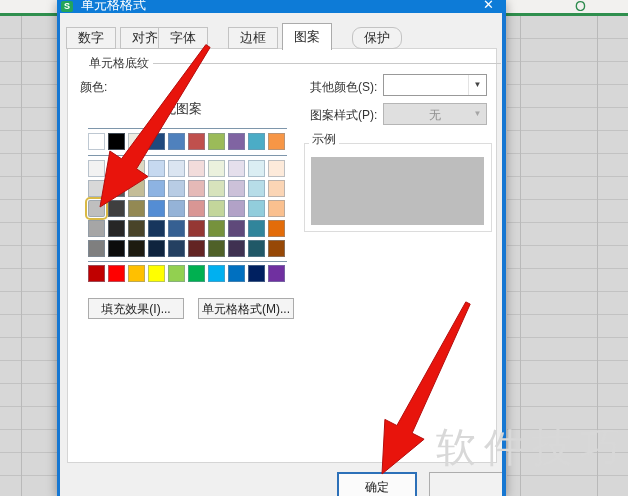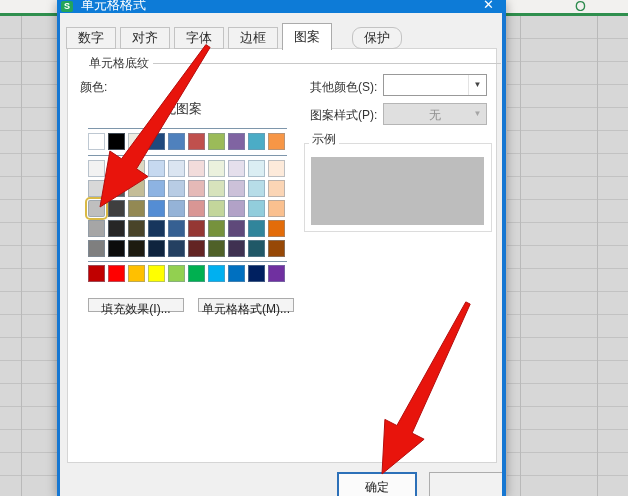--- a/index.html
+++ b/index.html
@@ -43,21 +43,21 @@
 
   .lbl{position:absolute;font-size:12px;color:#333;white-space:nowrap;z-index:2;}
 
   
   .palette{position:absolute;left:31px;top:128px;width:200px;height:158px;z-index:2;}
   .palline{position:absolute;left:0;width:199px;height:1px;background:#7E96AB;}
   .swrow{position:absolute;left:0;display:flex;}
   .sw{width:17px;height:17px;margin-right:3px;box-sizing:border-box;border:1px solid rgba(125,145,165,.5);}
   .sw.sel{outline:2px solid #D9B945;outline-offset:1px;border-radius:2px;}
 
-  .small-btn{position:absolute;height:14px;background:#F4F4F4;border:1px solid #ABABAB;box-sizing:border-box;
+  .small-btn{position:absolute;height:21px;background:#F4F4F4;border:1px solid #ABABAB;box-sizing:border-box;
              font-size:12px;color:#222;text-align:center;line-height:21px;z-index:2;}
 
   
   .combo{position:absolute;left:326px;width:104px;height:22px;box-sizing:border-box;background:#fff;
          border:1px solid #999;font-size:12px;z-index:2;}
   .combo .val{position:absolute;left:6px;top:3px;right:20px;}
   .combo .arrow{position:absolute;right:0;top:0;width:17px;height:100%;text-align:center;
                 font-size:8px;line-height:20px;color:#444;border-left:1px solid #E3E3E3;}
   .combo.disabled{background:#DFDFDF;border-color:#B5B5B5;}
   .combo.disabled .val{color:#8F8F8F;left:0;right:0;text-align:center;}
@@ -100,21 +100,21 @@
     <div class="dlg-edge edge-r"></div>
 
     <div class="titlebar">
       <div class="app-icon">S</div>
       <div class="title-text">单元格格式</div>
       <div class="close-x">✕</div>
     </div>
 
     <div class="tab" style="left:9px;">数字</div>
     <div class="tab" style="left:63px;">对齐</div>
-    <div class="tab" style="left:117px;">字体</div>
+    <div class="tab" style="left:101px;">字体</div>
     <div class="tab" style="left:171px;">边框</div>
     <div class="tab sel" style="left:225px;">图案</div>
     <div class="tab" style="left:295px;border-radius:9px;">保护</div>
 
     <div class="panel"></div>
 
     <div class="grp-row">
       <span class="grp-label">单元格底纹</span>
       <span class="grp-line"></span>
     </div>
@@ -228,18 +228,19 @@
     </div>
 
     <div class="sample-box"></div>
     <div class="sample-lbl">示例</div>
     <div class="sample-preview" style="background: rgb(189, 189, 189);"></div>
 
     <div class="ok-btn">确定</div>
     <div class="cancel-btn"></div>
   </div>
 
+  <div class="watermark">软件技巧</div>
 
   <svg class="arrows" viewBox="0 0 628 496">
     <polygon points="205.9,44.6 121.5,158.8 109.9,151.0 100,207 148.1,176.6 136.5,168.8 210.1,47.4" stroke="#B40E0E" stroke-width="1" fill="#E8140C"></polygon>
     <polygon points="465.8,301.9 396.9,425.5 384.9,419.4 382,474 424.1,439.2 412.1,433.1 470.2,304.1" stroke="#B40E0E" stroke-width="1" fill="#E8140C"></polygon>
   </svg>
 </div>
 
 </body></html>

